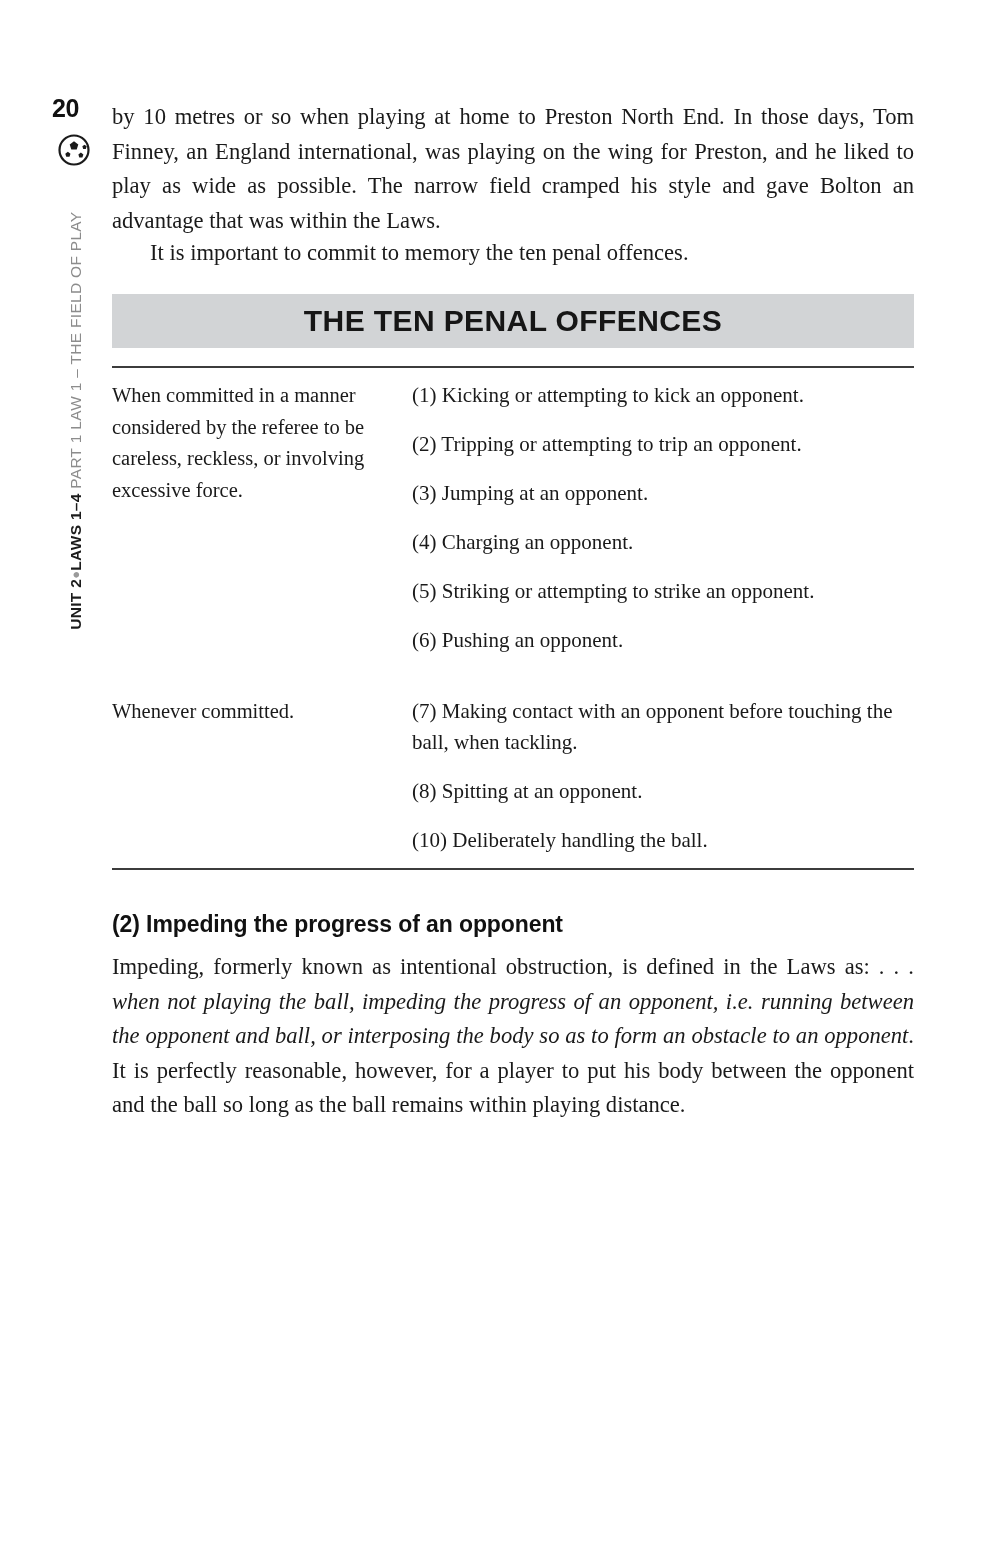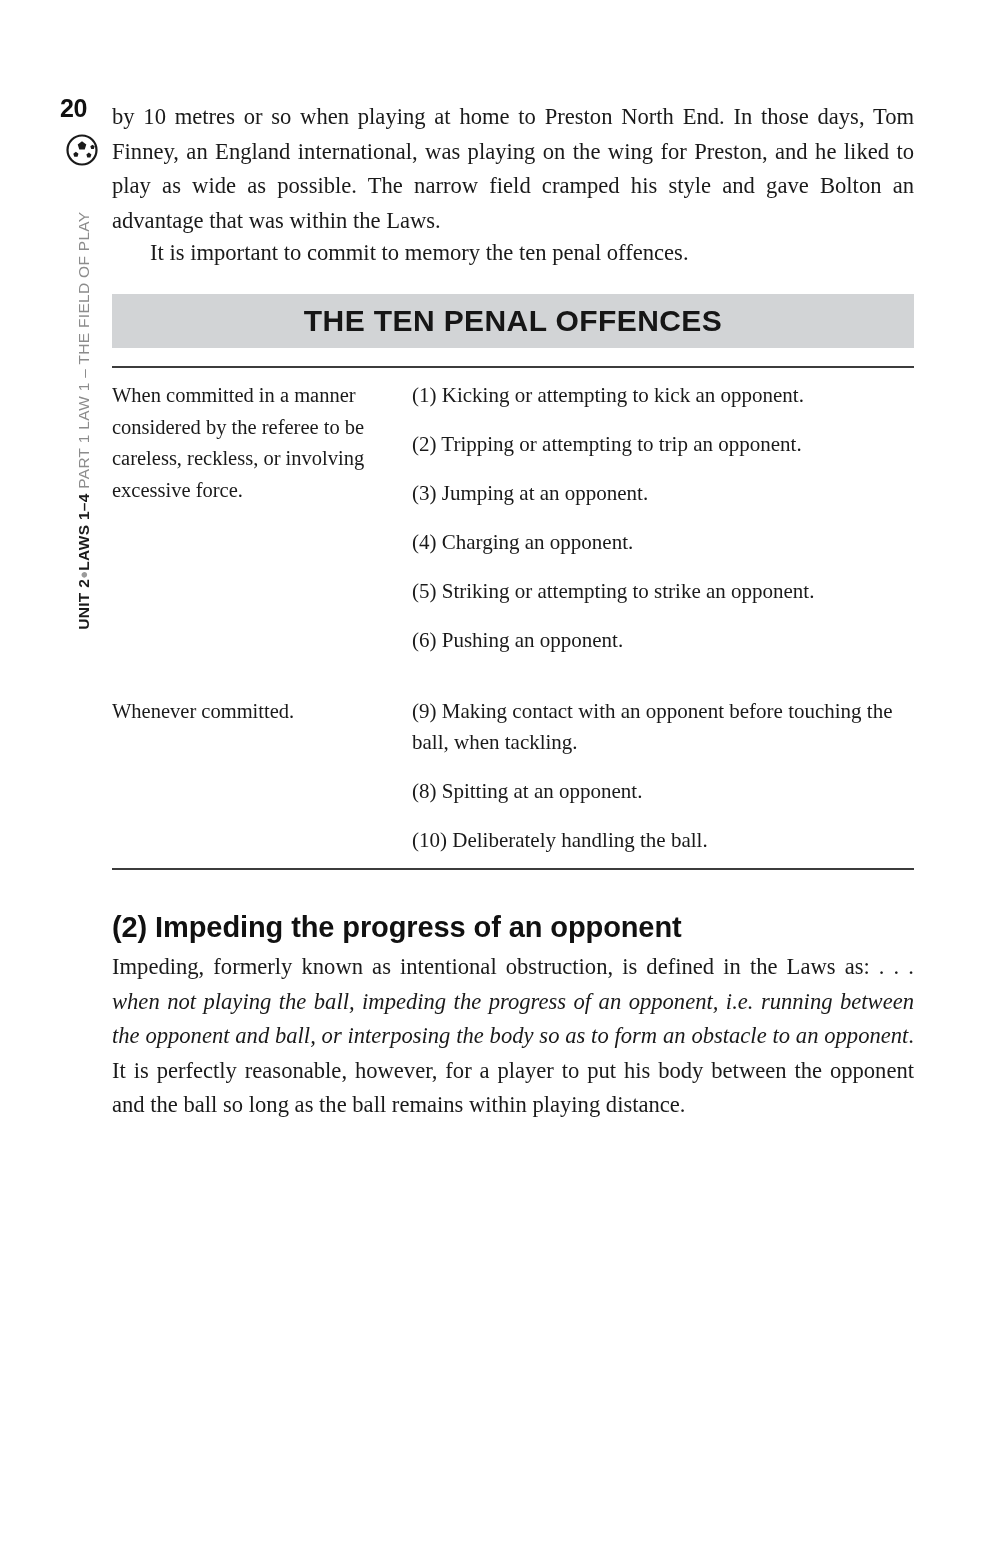--- a/index.html
+++ b/index.html
@@ -12,21 +12,21 @@
     height: 1565px;
     position: relative;
     font-family: "Liberation Serif", "DejaVu Serif", serif;
     color: #1a1a1a;
     overflow: hidden;
   }
 
   
   .page-sidebar {
     position: absolute;
-    left: 12px;
+    left: 4px;
     top: 0;
     width: 110px;
     height: 1565px;
   }
   .folio {
     position: absolute;
     left: 48px;
     top: 96px;
     font-family: "Liberation Sans", "DejaVu Sans", sans-serif;
     font-weight: bold;
@@ -177,21 +177,21 @@
 
   
   .sub-heading {
     position: absolute;
     left: 0;
     top: 911px;
     width: 802px;
     margin: 0;
     font-family: "Liberation Sans", "DejaVu Sans", sans-serif;
     font-weight: bold;
-    font-size: 29px;
+    font-size: 23px;
     letter-spacing: -0.1px;
     color: #111111;
   }
   .para-impeding {
     position: absolute;
     left: 0;
     top: 950px;
     width: 802px;
   }
   .para-impeding em {
@@ -248,21 +248,21 @@
         <p class="offence">(5) Striking or attempting to strike an opponent.</p>
         <p class="offence">(6) Pushing an opponent.</p>
       </div>
     </div>
 
     <div class="table-row row-whenever">
       <div class="col-condition">
         <p class="cond-text">Whenever committed.</p>
       </div>
       <div class="col-offences">
-        <p class="offence">(9) Making contact with an opponent before touching the ball, when tackling.</p>
+        <p class="offence">(7) Making contact with an opponent before touching the ball, when tackling.</p>
         <p class="offence">(8) Spitting at an opponent.</p>
         <p class="offence">(10) Deliberately handling the ball.</p>
       </div>
     </div>
 
   </div>
 
   <h2 class="sub-heading">(2) Impeding the progress of an opponent</h2>
 
   <p class="body para-impeding"><span>Impeding, formerly known as intentional obstruction, is defined in the Laws as: . . . </span><em>when not playing the ball, impeding the progress of an opponent, i.e. running between the opponent and ball, or interposing the body so as to form an obstacle to an opponent</em><span>. It is perfectly reasonable, however, for a player to put his body between the opponent and the ball so long as the ball remains within playing distance.</span></p>

